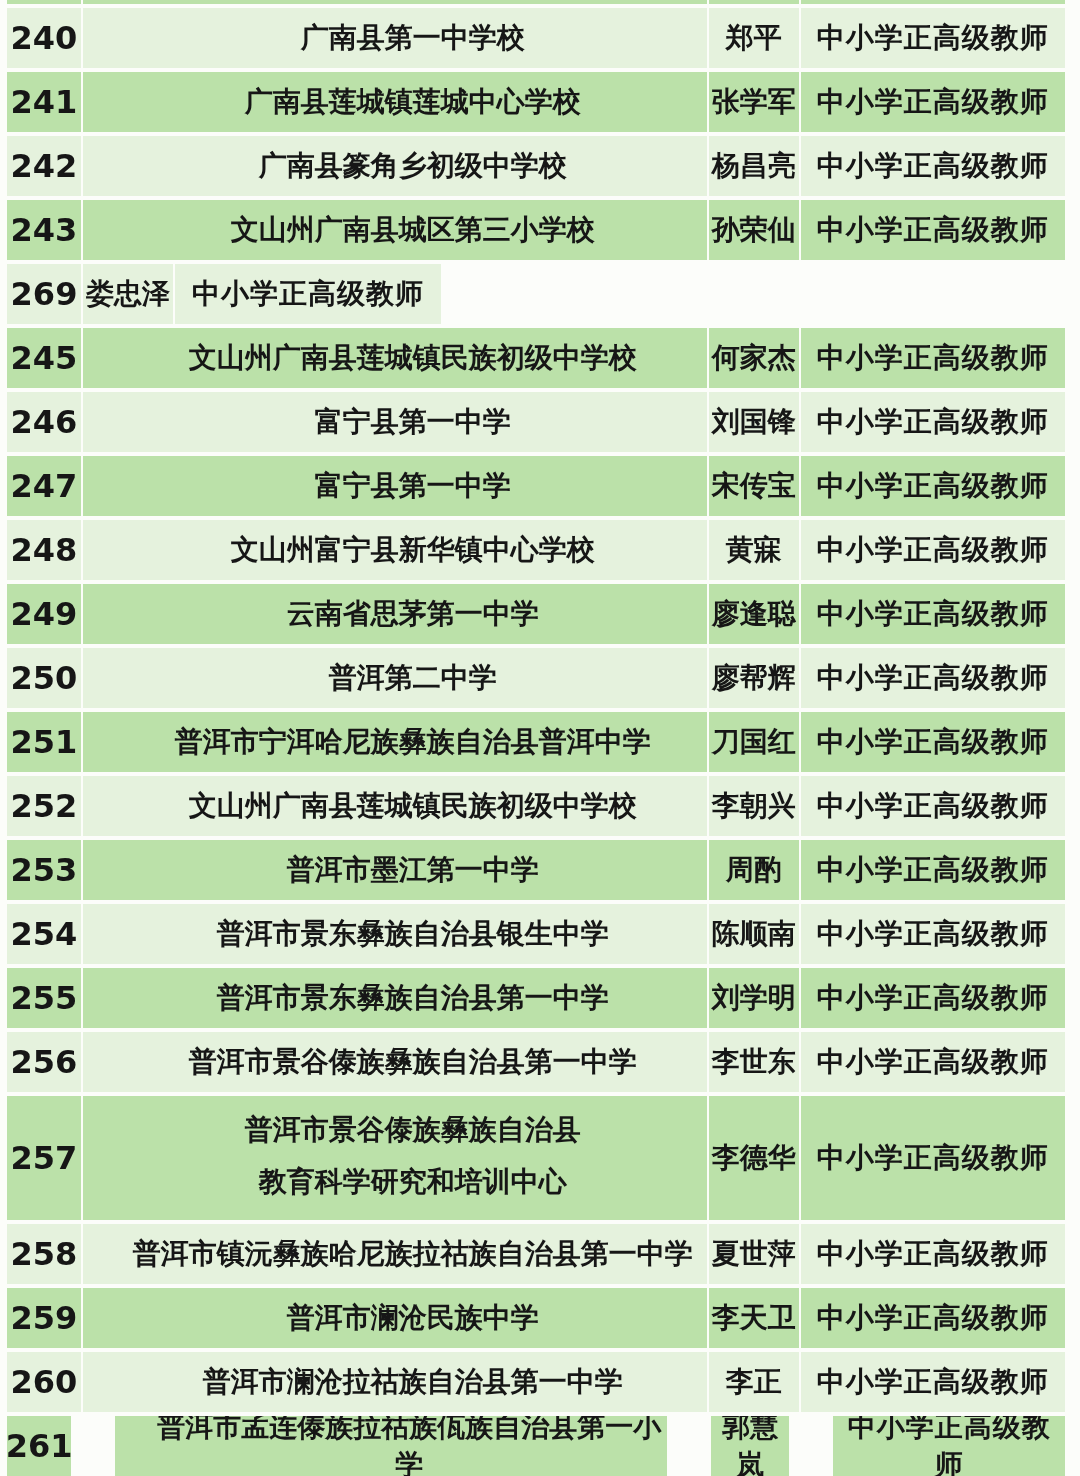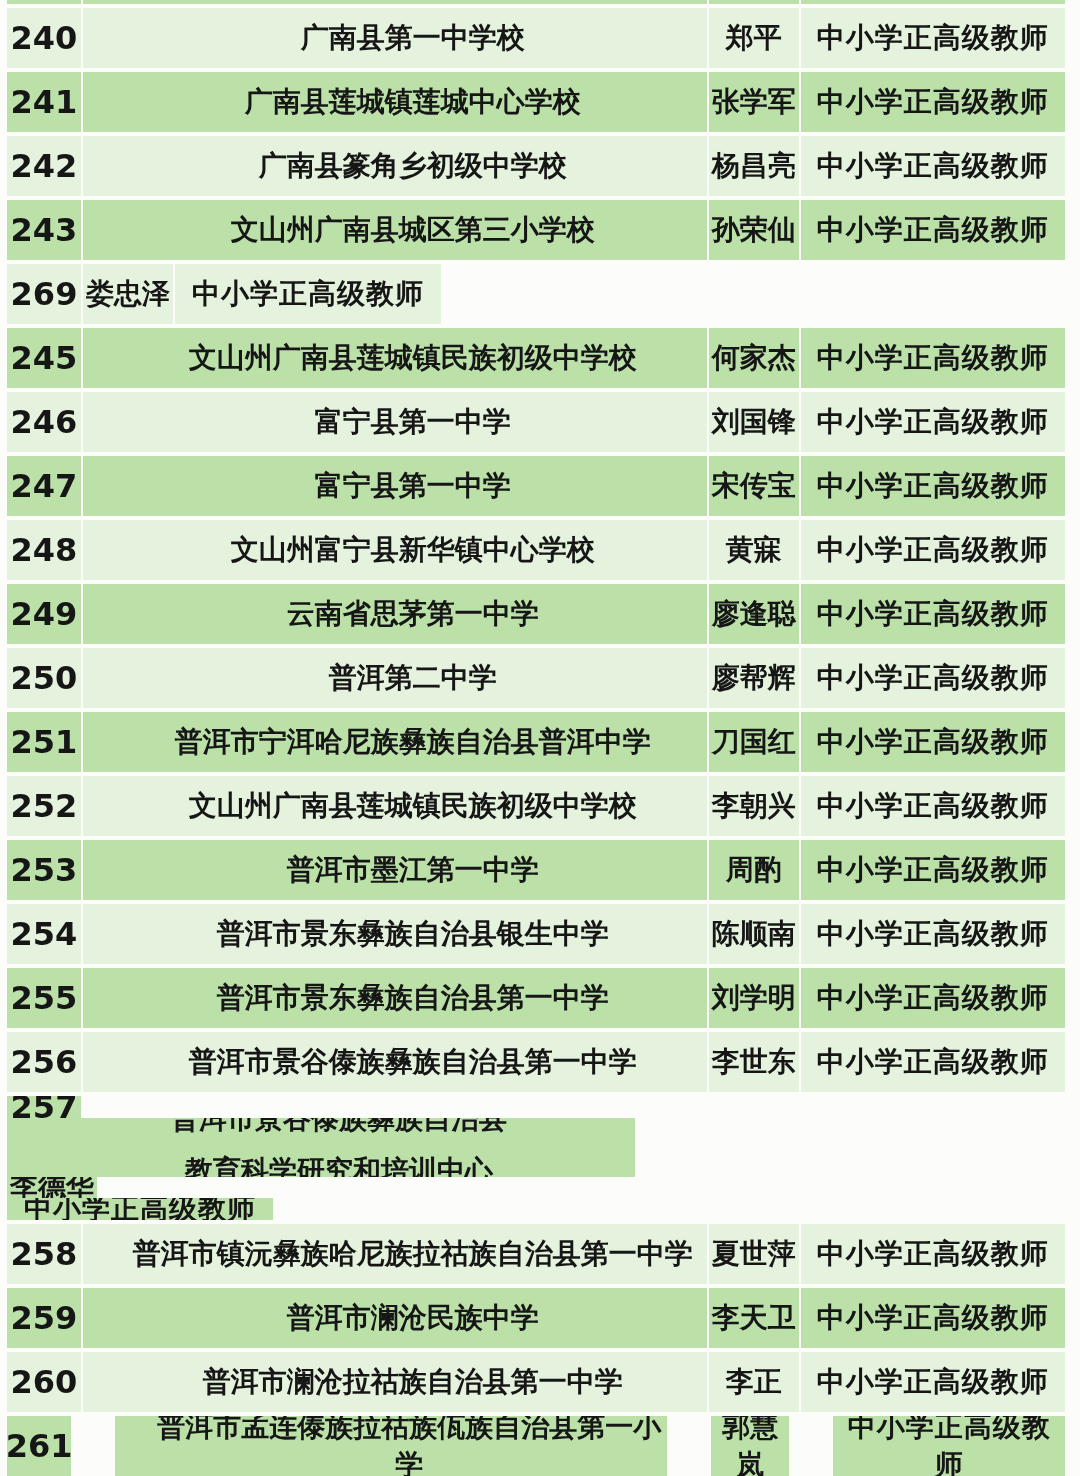--- a/index.html
+++ b/index.html
@@ -29,21 +29,21 @@
     top: 0;
     width: 1058px;
   }
   .row {
     display: flex;
     column-gap: 2px;
     margin-bottom: 4px;
     height: 60px;
   }
   .row:last-child { margin-bottom: 0; gap: 44px; }
-  .row.double { height: 124px; flex-direction: column; }
+  .row.double { height: 124px; }
   .row.sliver { height: 4px; }
   .cell {
     display: flex;
     align-items: center;
     justify-content: center;
     text-align: center;
     overflow: hidden;
   }
   .row.light .cell { background: var(--row-light); }
   .row.dark  .cell { background: var(--row-dark); }

